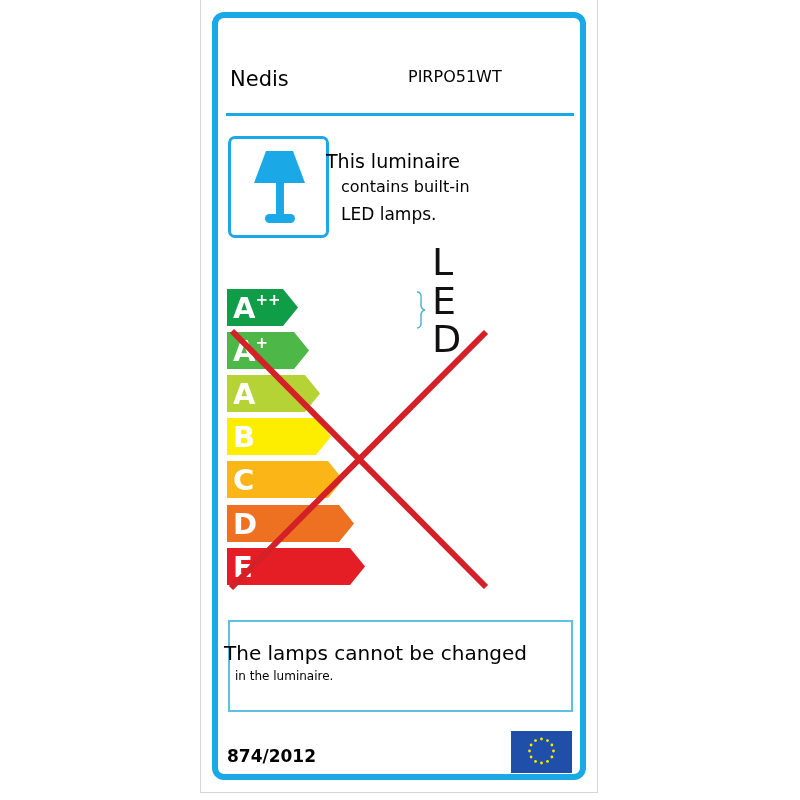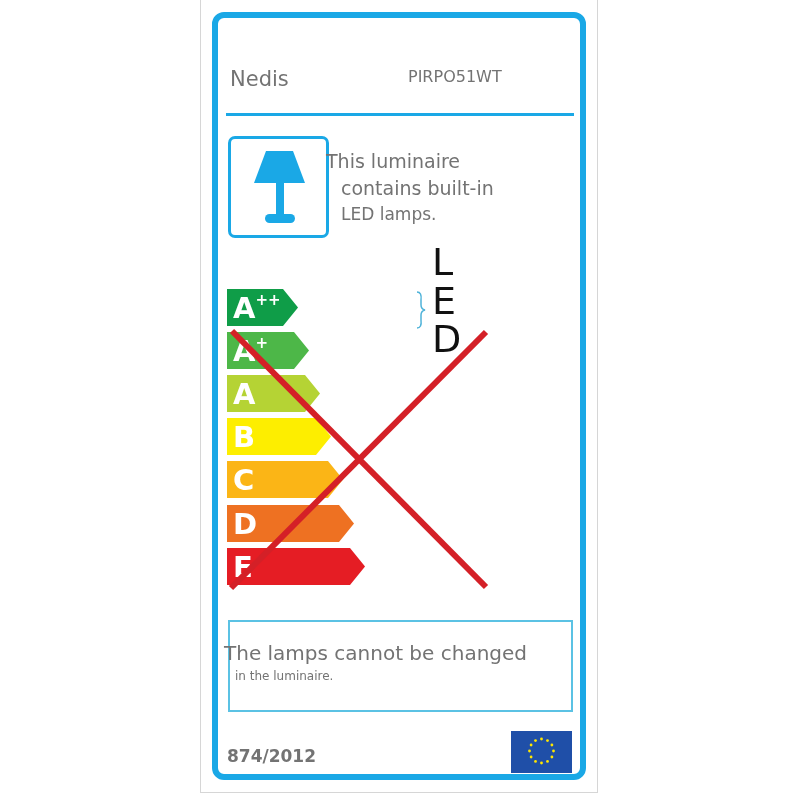--- a/index.html
+++ b/index.html
@@ -1,19 +1,19 @@
 <!DOCTYPE html>
 <html><head>
 <meta charset="utf-8">
 <style>
   html, body { margin:0; padding:0; background:#ffffff; }
   body { width:800px; height:800px; position:relative; overflow:hidden; font-family:"DejaVu Sans", sans-serif; }
   .outer { position:absolute; left:200px; top:-2px; width:398px; height:795px; border:1px solid #d6d6d6; box-sizing:border-box; background:#fff; }
   .label { position:absolute; left:212px; top:12px; width:374px; height:768px; border:6px solid #1aa8e6; border-radius:12px; box-sizing:border-box; }
-  .txt { position:absolute; color:#737373; font-family:"DejaVu Sans", sans-serif; white-space:nowrap; }
+  .txt { position:absolute; color:#000000; font-family:"DejaVu Sans", sans-serif; white-space:nowrap; }
   .hline { position:absolute; left:226px; top:113px; width:348px; height:3px; background:#1aa8e6; }
   .iconbox { position:absolute; left:228px; top:136px; width:101px; height:102px; border:3px solid #1aa8e6; border-radius:7px; box-sizing:border-box; }
   .bar { position:absolute; left:227px; height:37px; }
   .bar .letter { position:absolute; left:6px; top:1px; color:#fff; font-weight:bold; font-size:29px; font-family:"DejaVu Sans", sans-serif; line-height:36px; }
   .bar .letter sup { font-size:15px; position:relative; top:-13px; vertical-align:baseline; }
   .noticebox { position:absolute; left:228px; top:620px; width:345px; height:92px; border:2px solid #5bc2e4; box-sizing:border-box; }
   .euflag { position:absolute; left:511px; top:731px; width:61px; height:42px; background:#1f4fa8; }
   .led-letter { position:absolute; left:432px; font-size:38px; color:#111; font-family:"DejaVu Sans", sans-serif; font-weight:normal; line-height:38px; }
   svg.overlay { position:absolute; left:0; top:0; pointer-events:none; }
 </style>
@@ -29,21 +29,21 @@
 
 <div class="iconbox">
   <svg width="95" height="96" viewBox="0 0 95 96">
     <polygon points="35,12 62,12 74,44 23,44" fill="#1aa8e6"></polygon>
     <rect x="45" y="44" width="8" height="34" fill="#1aa8e6"></rect>
     <rect x="34" y="75" width="30" height="9" rx="4.5" fill="#1aa8e6"></rect>
   </svg>
 </div>
 
 <span class="txt" style="left:326px; top:150px; font-size:19px;">This luminaire</span>
-<span class="txt" style="left:341px; top:177px; font-size:19px;">contains built-in</span>
+<span class="txt" style="left:341px; top:177px; font-size:16px;">contains built-in</span>
 <span class="txt" style="left:341px; top:204px; font-size:17px;">LED lamps.</span>
 
 <span class="led-letter" style="top:243px;">L</span>
 <span class="led-letter" style="top:282px;">E</span>
 <span class="led-letter" style="top:320px;">D</span>
 
 <svg class="overlay" width="800" height="800" style="z-index:1;">
   <path d="M417,292 Q422,292 421,300 L421,305 Q421,309 425,310 Q421,311 421,315 L421,320 Q422,328 417,328" fill="none" stroke="#4fb3d9" stroke-width="1.5"></path>
 </svg>
 

